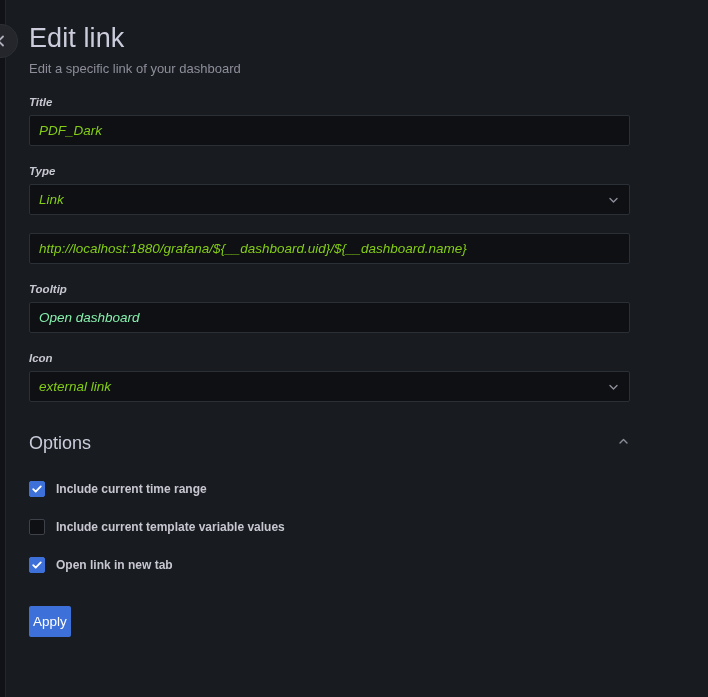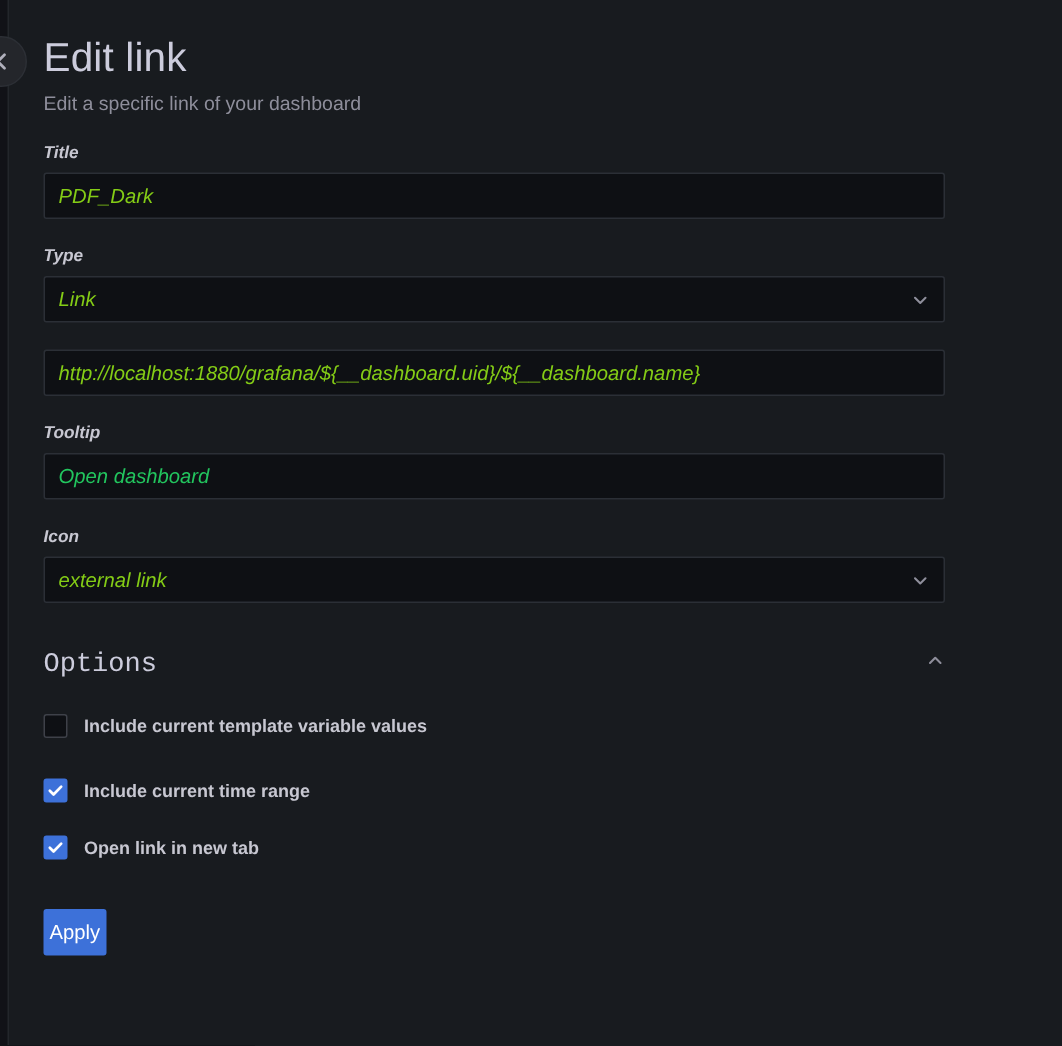--- a/index.html
+++ b/index.html
@@ -81,37 +81,36 @@
     border-radius: 2px;
     display: flex;
     align-items: center;
     padding: 0 9px;
     font-size: 13.5px;
     color: #84cc16;
     overflow: hidden;
     white-space: nowrap;
     cursor: text;
   }
-  .input-box.placeholder { color: #22c55e; }
+  .input-box.placeholder { color: #86efac; }
   .input-box.select { cursor: pointer; padding-right: 28px; }
   .chevron {
     position: absolute;
     right: 9px; top: 50%;
     transform: translateY(-50%);
     display: flex; align-items: center;
   }
 
   .options-header {
     margin-top: 30px;
     width: 601px;
     display: flex;
     align-items: center;
     justify-content: space-between;
     cursor: pointer;
-    font-family: Liberation Mono, monospace;
   }
   .options-title {
     font-size: 18px;
     font-weight: 400;
     color: #ccccdc;
     line-height: 22px;
   }
 
   .checkbox-row {
     display: flex;
@@ -226,37 +225,37 @@
     <div class="options-header">
       <span class="options-title">Options</span>
       <span>
         <svg width="13" height="13" viewBox="0 0 13 13">
           <path d="M3 8 L6.5 4.5 L10 8" fill="none" stroke="#8e8e9b" stroke-width="1.4" stroke-linecap="round" stroke-linejoin="round"></path>
         </svg>
       </span>
     </div>
 
     
-    <div class="checkbox-row">
-      <span class="cb"></span>
-      <span class="cb-label">Include current template variable values</span>
-    </div>
-
-    
     <div class="checkbox-row first">
       <span class="cb checked">
         <svg width="12" height="12" viewBox="0 0 12 12">
           <path d="M2.2 6.2 L4.7 8.7 L9.8 3.4" fill="none" stroke="#ffffff" stroke-width="1.8" stroke-linecap="round" stroke-linejoin="round"></path>
         </svg>
       </span>
       <span class="cb-label">Include current time range</span>
     </div>
 
     
     <div class="checkbox-row">
+      <span class="cb"></span>
+      <span class="cb-label">Include current template variable values</span>
+    </div>
+
+    
+    <div class="checkbox-row">
       <span class="cb checked">
         <svg width="12" height="12" viewBox="0 0 12 12">
           <path d="M2.2 6.2 L4.7 8.7 L9.8 3.4" fill="none" stroke="#ffffff" stroke-width="1.8" stroke-linecap="round" stroke-linejoin="round"></path>
         </svg>
       </span>
       <span class="cb-label">Open link in new tab</span>
     </div>
 
     
     <button class="apply-btn">Apply</button>

